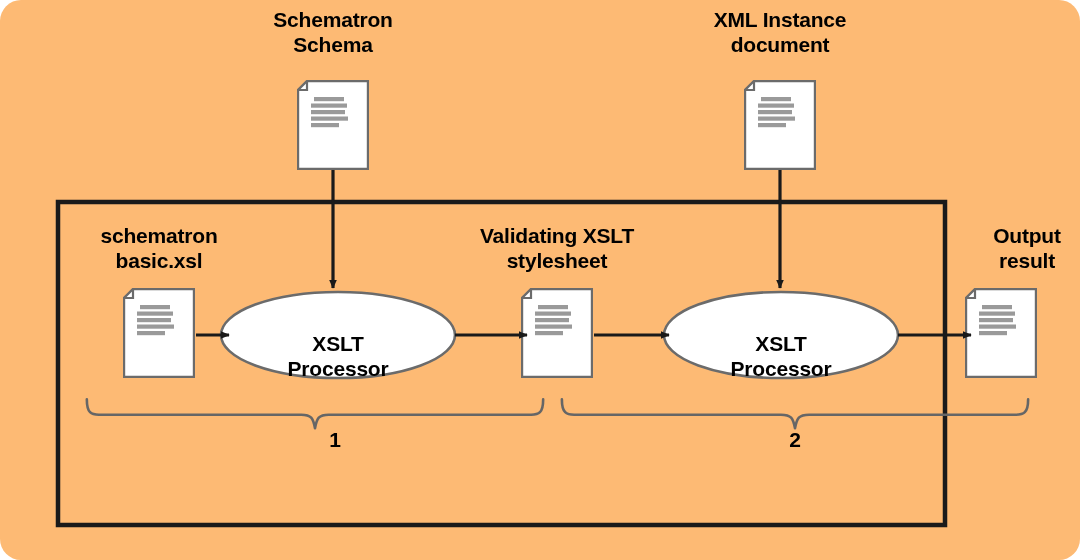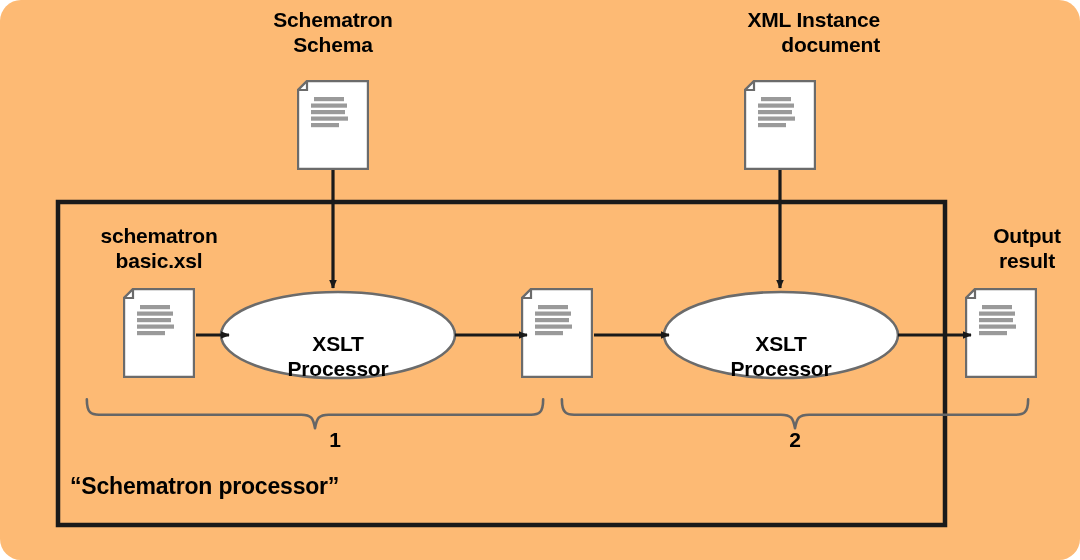--- a/index.html
+++ b/index.html
@@ -92,35 +92,36 @@
 
     <line x1="898" y1="335" x2="971" y2="335" stroke="#1a1a1a" stroke-width="3.2" marker-end="url(#arrowhead)"></line>
 
     <use href="#brace-down" x="85" y="396" width="460" height="34"></use>
     <use href="#brace-down" x="560" y="396" width="470" height="34"></use>
   </svg>
 
   <div class="dgm-label cap-top" style="left:233px; top:8px; width:200px;">Schematron
 Schema</div>
 
-  <div class="dgm-label cap-top" style="left:680px; top:8px; width:200px;text-align:right;">XML Instance
+  <div class="dgm-label cap-top" style="left:680px; top:8px; width:200px;">XML Instance
 document</div>
 
   <div class="dgm-label cap-inner" style="left:79px; top:224px; width:160px;">schematron
 basic.xsl</div>
 
+  <div class="dgm-label cap-inner" style="left:457px; top:224px; width:200px;">Validating XSLT
+stylesheet</div>
 
   <div class="dgm-label cap-inner" style="left:943px; top:224px; width:116px;margin-left:26px;">Output
 result</div>
 
   <div class="dgm-label node-text" style="left:258px; top:309px; width:160px;">XSLT
 Processor</div>
 
   <div class="dgm-label node-text" style="left:701px; top:309px; width:160px;">XSLT
 Processor</div>
 
   <div class="dgm-label brace-num" style="left:295px; top:428px; width:80px;">1</div>
 
   <div class="dgm-label brace-num" style="left:755px; top:428px; width:80px;">2</div>
 
-  <div class="dgm-label box-caption" style="left:70px; top:473px; width:520px;">“Schematron processor”</div>
 
 </div>
 
 </body></html>

